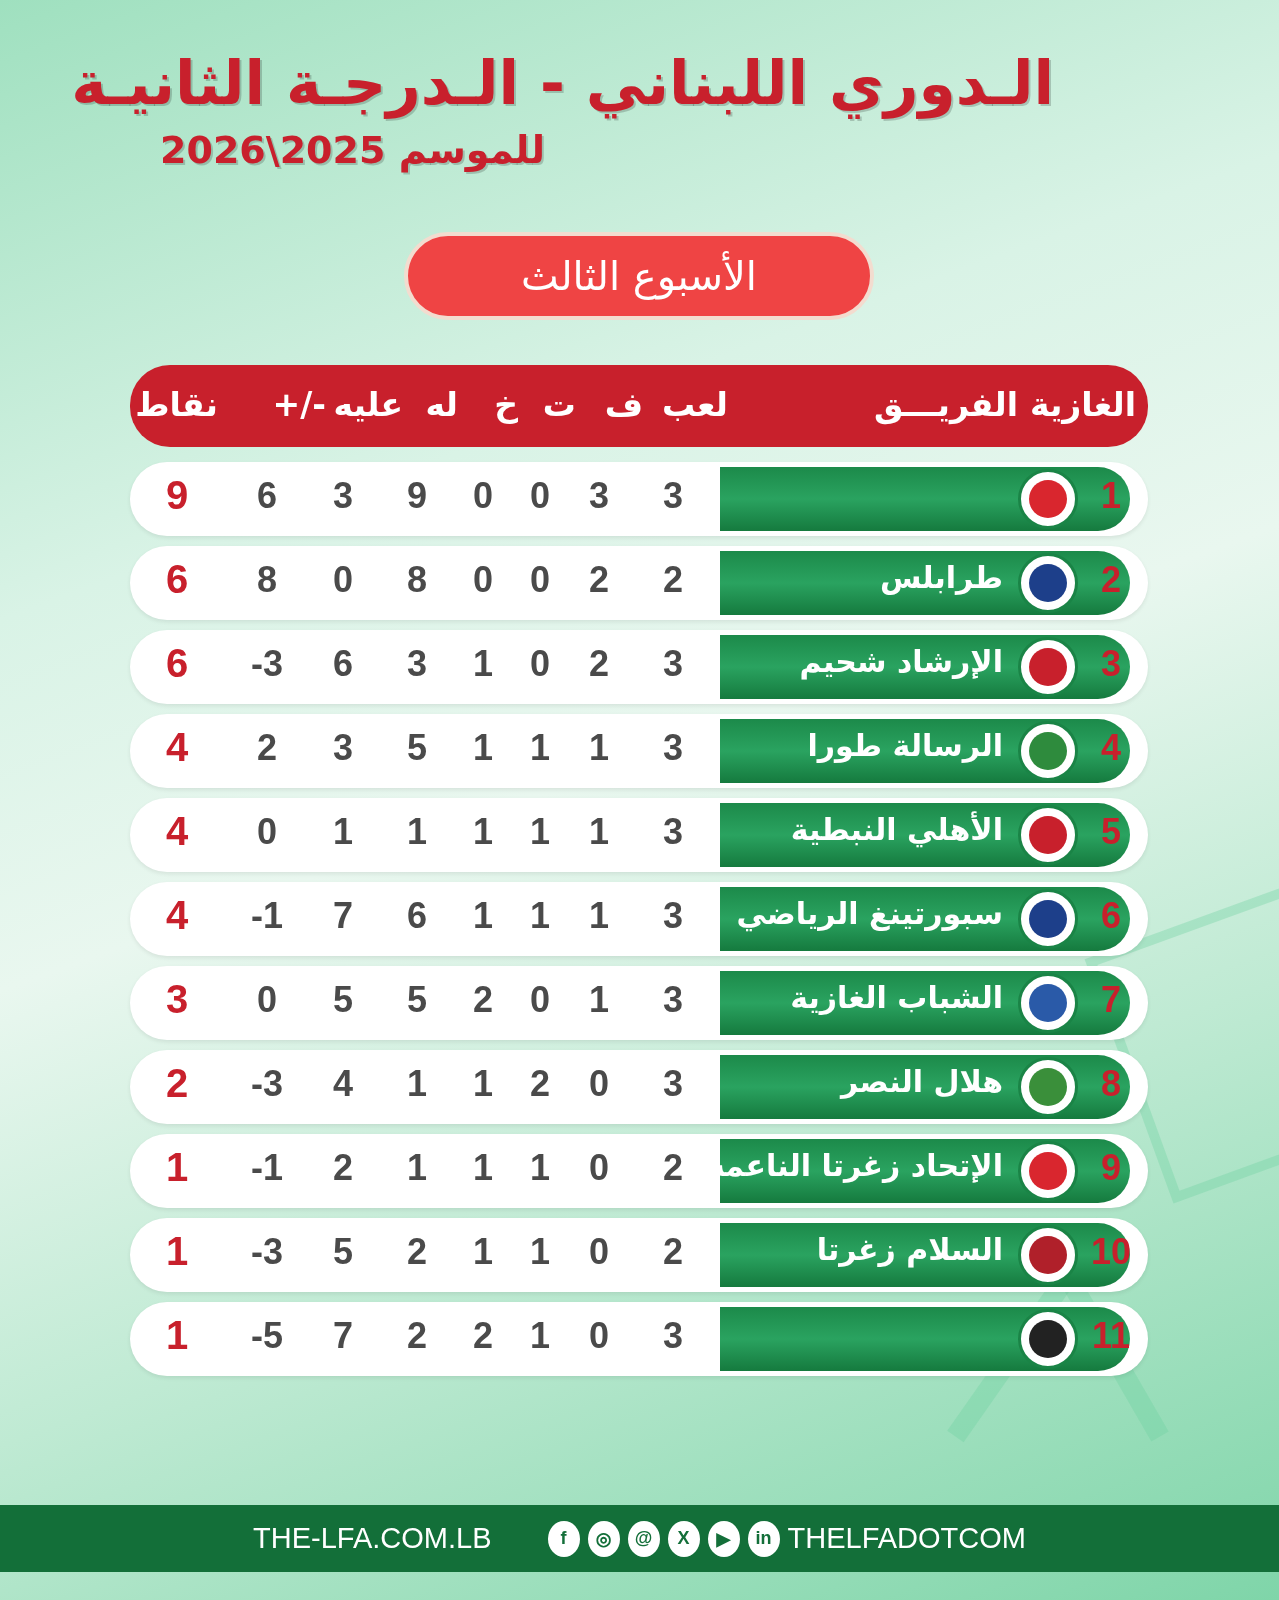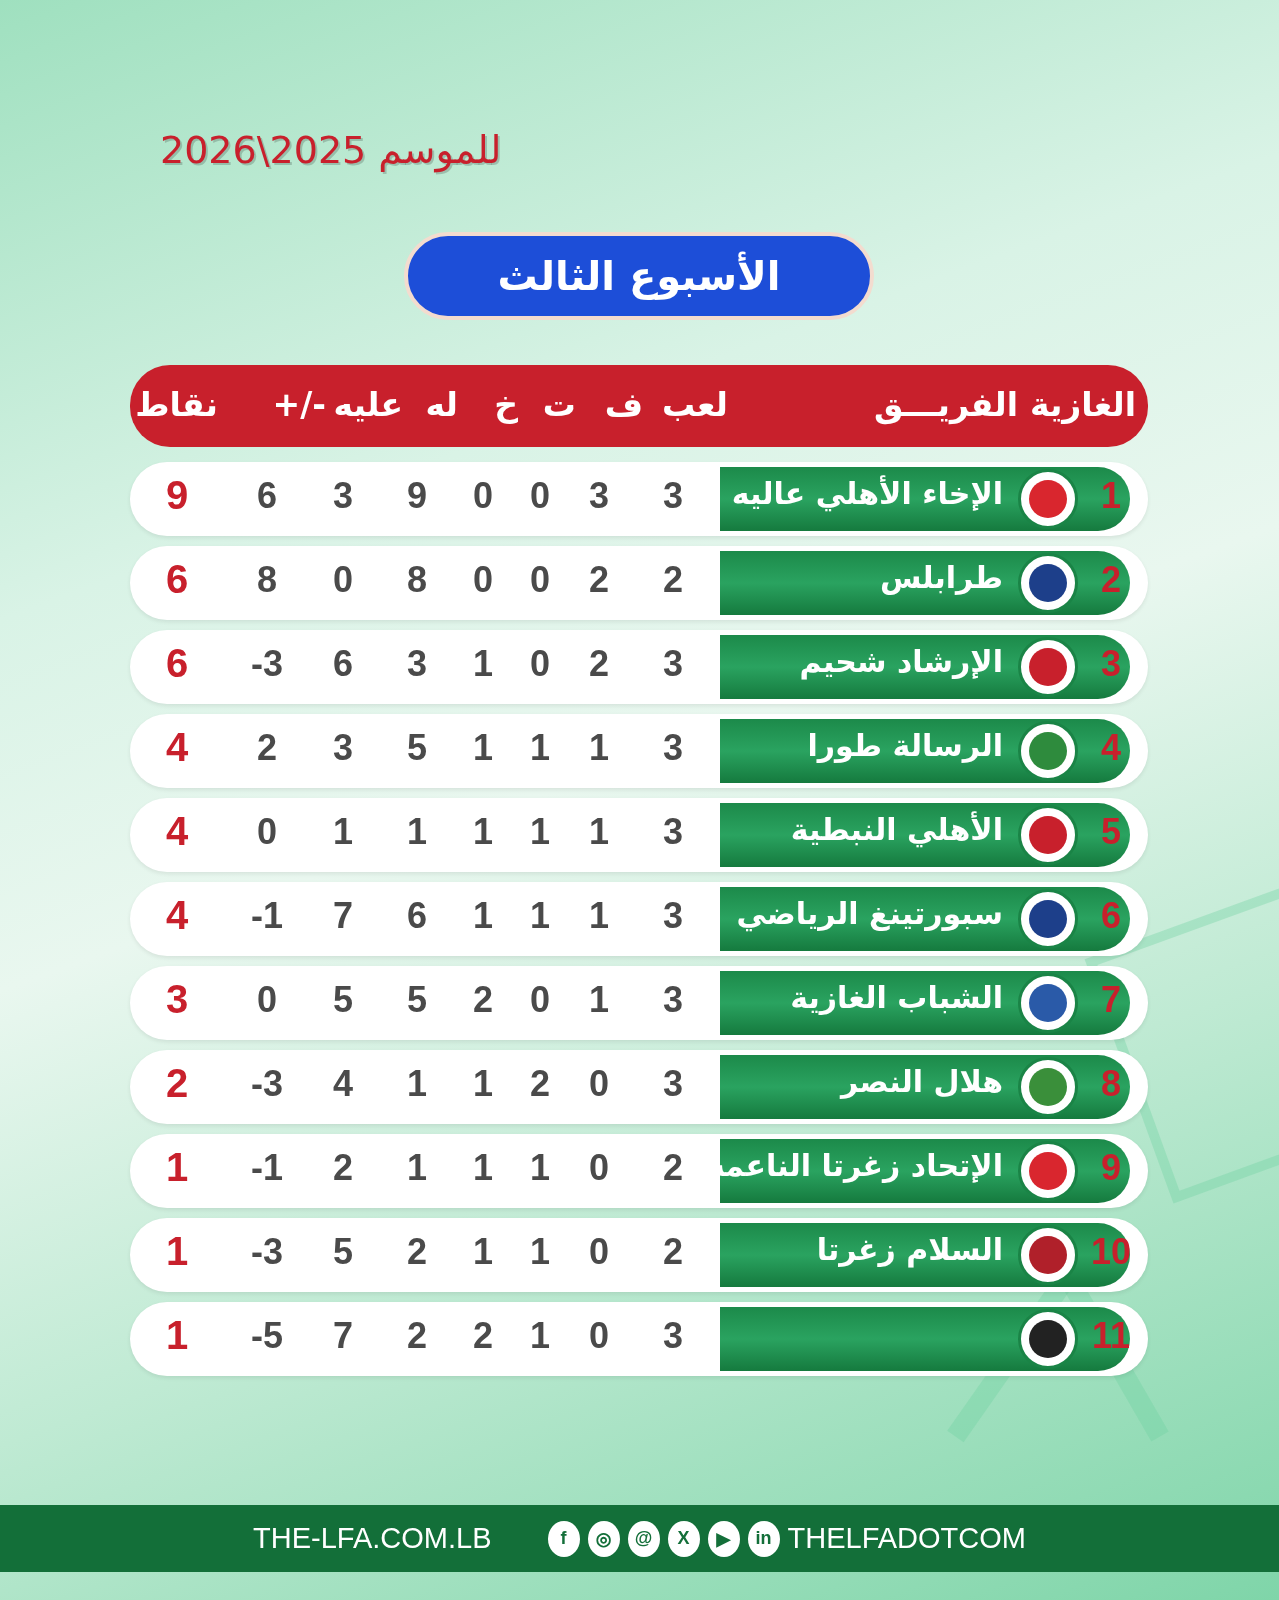--- a/index.html
+++ b/index.html
@@ -19,27 +19,27 @@
   .logo-inner { width: 76px; height: 76px; border-radius: 50%; background: #fff; position: relative; display:flex; align-items:center; justify-content:center; }
   .logo-tree { width: 0; height: 0; border-left: 26px solid transparent; border-right: 26px solid transparent; border-bottom: 50px solid #1e8a3a; position: absolute; top: 8px; }
   .logo-ball { width: 26px; height: 26px; border-radius: 50%; background: #222; border: 4px solid #fff; position: absolute; top: 24px; }
   .logo-text { position: absolute; bottom: 6px; width: 100%; text-align: center; color: #fff; font-size: 12px; font-weight: bold; font-family: "Liberation Sans", sans-serif; }
   .title {
     position: absolute; right: 225px; top: 48px; font-size: 60px; font-weight: bold; color: #c8202c;
     font-family: "DejaVu Sans", sans-serif; direction: rtl; white-space: nowrap;
     text-shadow: 2px 2px 0 rgba(0,0,0,0.18);
   }
   .season {
-    position: absolute; left: 160px; top: 128px; font-size: 38px; font-weight: normal; color: #c8202c;
+    position: absolute; left: 160px; top: 128px; font-size: 38px; font-weight: bold; color: #c8202c;
     direction: rtl; white-space: nowrap; text-shadow: 2px 2px 0 rgba(0,0,0,0.18);
   }
   .week-pill {
     position: absolute; left: 404px; top: 232px; width: 470px; height: 88px; border-radius: 44px;
-    background: #1d4ed8; border: 4px solid #f3dccf; display: flex; align-items: center; justify-content: center;
-    color: #fff; font-size: 40px; font-weight: bold; direction: rtl;
+    background: #ef4444; border: 4px solid #f3dccf; display: flex; align-items: center; justify-content: center;
+    color: #fff; font-size: 40px; font-weight: normal; direction: rtl;
   }
   .table-head {
     position: absolute; left: 130px; top: 365px; width: 1018px; height: 82px; border-radius: 40px;
     background: #c8202c; color: #fff; direction: rtl;
   }
   .table-head span { position: absolute; top: 20px; font-size: 33px; font-weight: bold; white-space: nowrap; }
   .rows { position: absolute; left: 130px; top: 462px; width: 1018px; }
   .row {
     position: relative; height: 74px; margin-bottom: 10px; border-radius: 37px; background: #fff;
     box-shadow: 0 2px 4px rgba(0,0,0,0.08);
@@ -72,20 +72,21 @@
 </head>
 <body>
 
 <div class="bg-deco">
   <div class="ln" style="left:1120px; top:900px; width:300px; height:260px; transform: rotate(-20deg);"></div>
   <div class="ln" style="left:1010px; top:1340px; width:200px; height:10px; transform: rotate(60deg);"></div>
   <div class="ln" style="left:900px; top:1320px; width:260px; height:10px; transform: rotate(-55deg);"></div>
 </div>
 
 <div class="header">
+  <div class="title">الـدوري اللبناني - الـدرجـة الثانيـة</div>
   <div class="season">للموسم 2025\2026</div>
 </div>
 
 <div class="week-pill">الأسبوع الثالث</div>
 
 <div class="table-head">
   <span style="right:12px;">الغازية</span>
   <span style="right:130px;">الفريـــق</span>
   <span style="right:420px;">لعب</span>
   <span style="right:505px;">ف</span>
@@ -97,21 +98,20 @@
   <span style="right:930px;">نقاط</span>
 </div>
 
 <div class="rows" id="rows">
     <div class="row">
       <div class="team-band"></div>
       <div class="pos">1</div>
       <div class="crest">
         <i style="background:#d9262e"></i>
       </div>
-      <div class="team-name">الإخاء الأهلي عاليه</div>
       <div class="num " style="left:518px">3</div>
       <div class="num " style="left:444px">3</div>
       <div class="num " style="left:385px">0</div>
       <div class="num " style="left:328px">0</div>
       <div class="num " style="left:262px">9</div>
       <div class="num " style="left:188px">3</div>
       <div class="num " style="left:112px">6</div>
       <div class="num pts" style="left:22px">9</div>
     </div>
     <div class="row">

